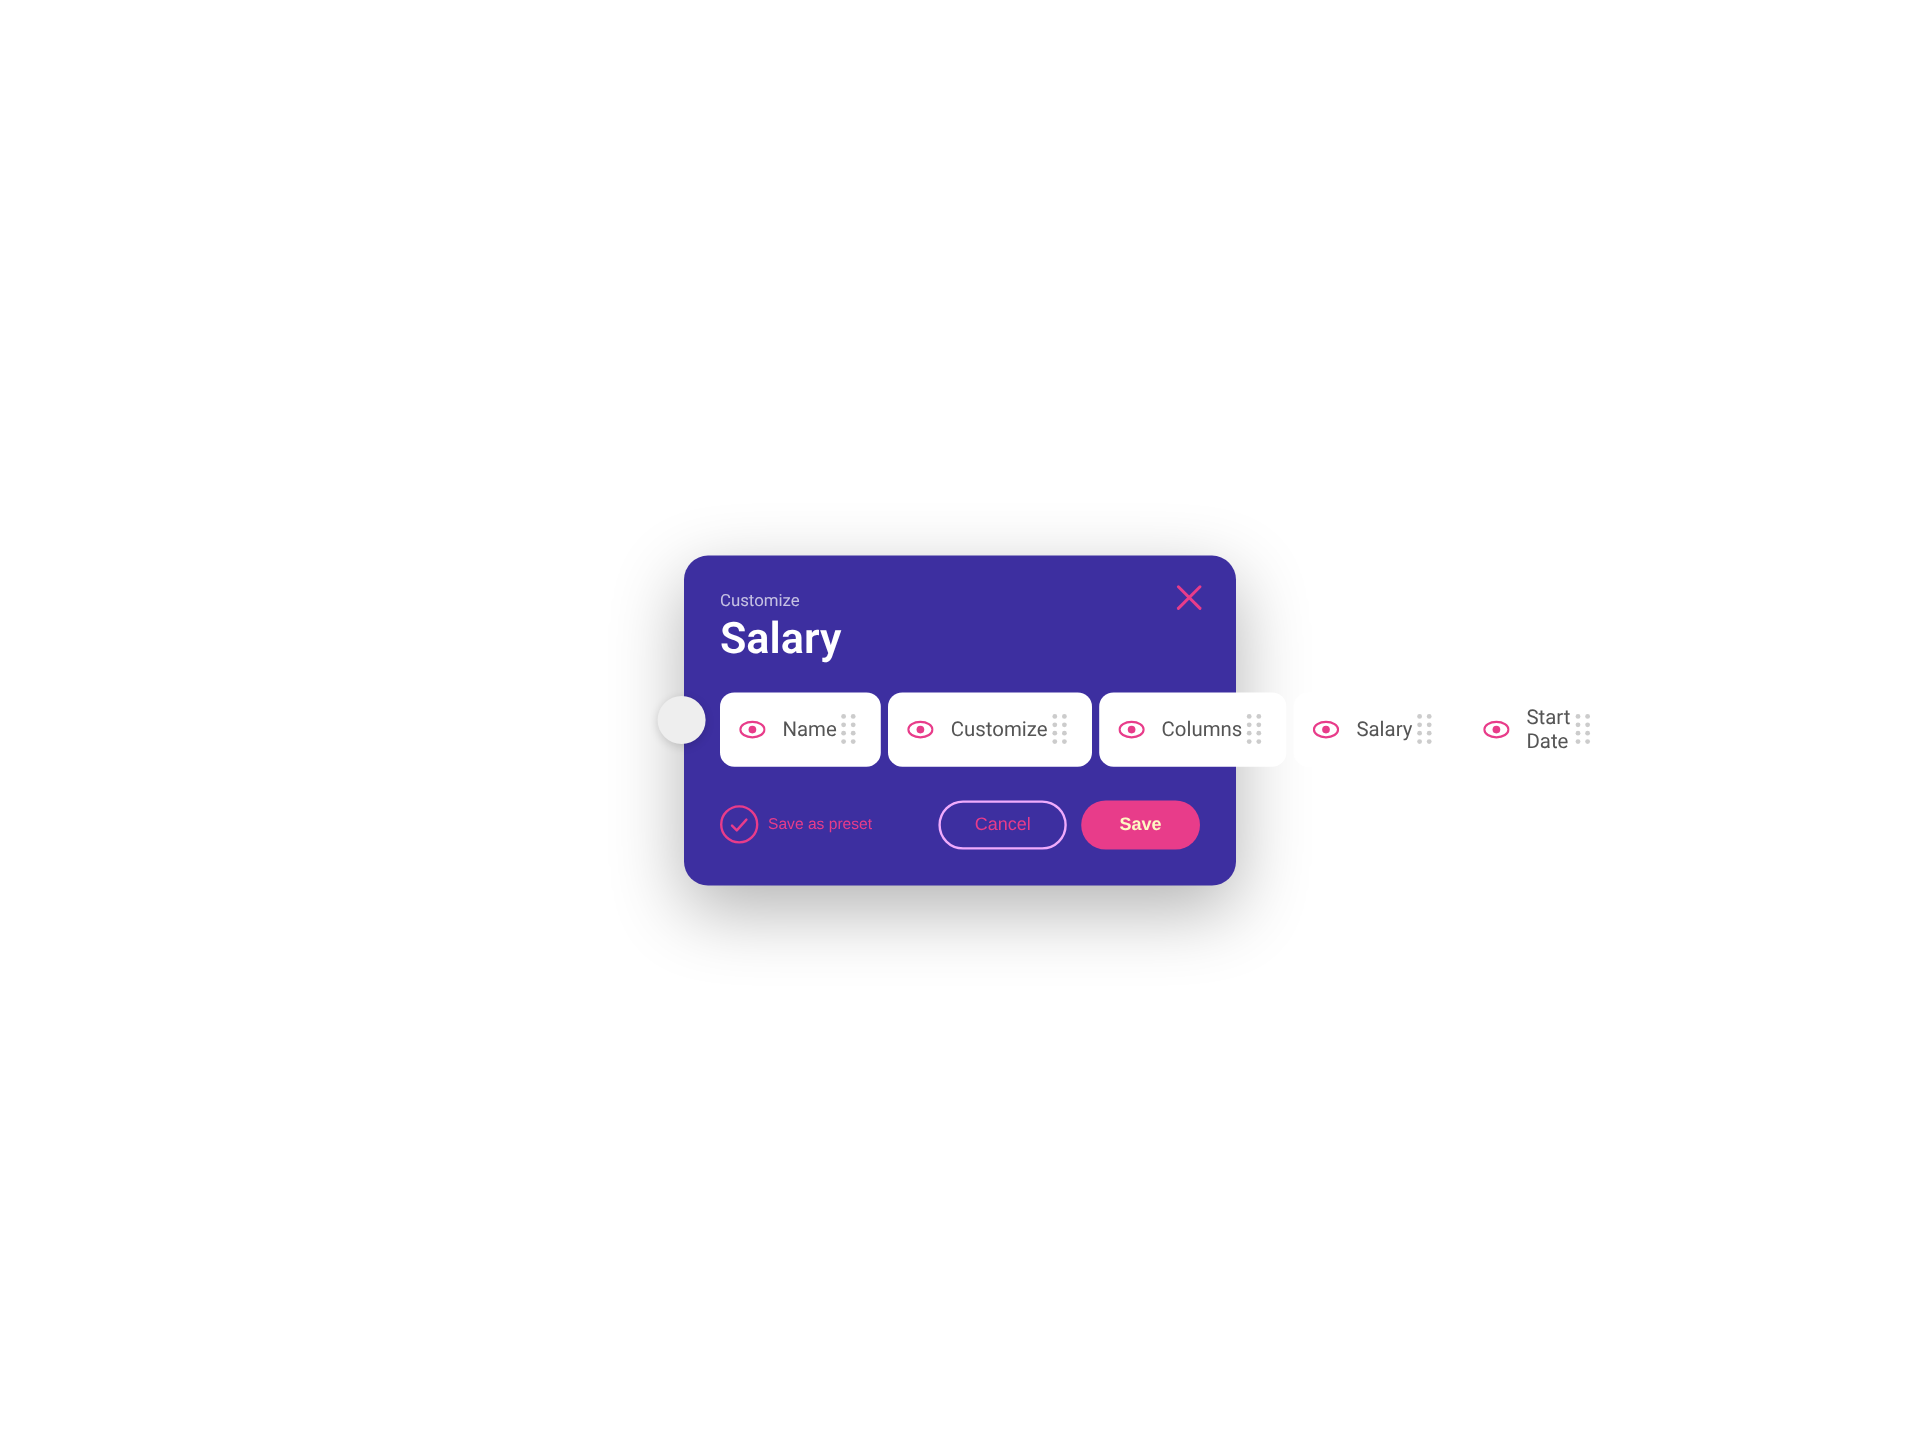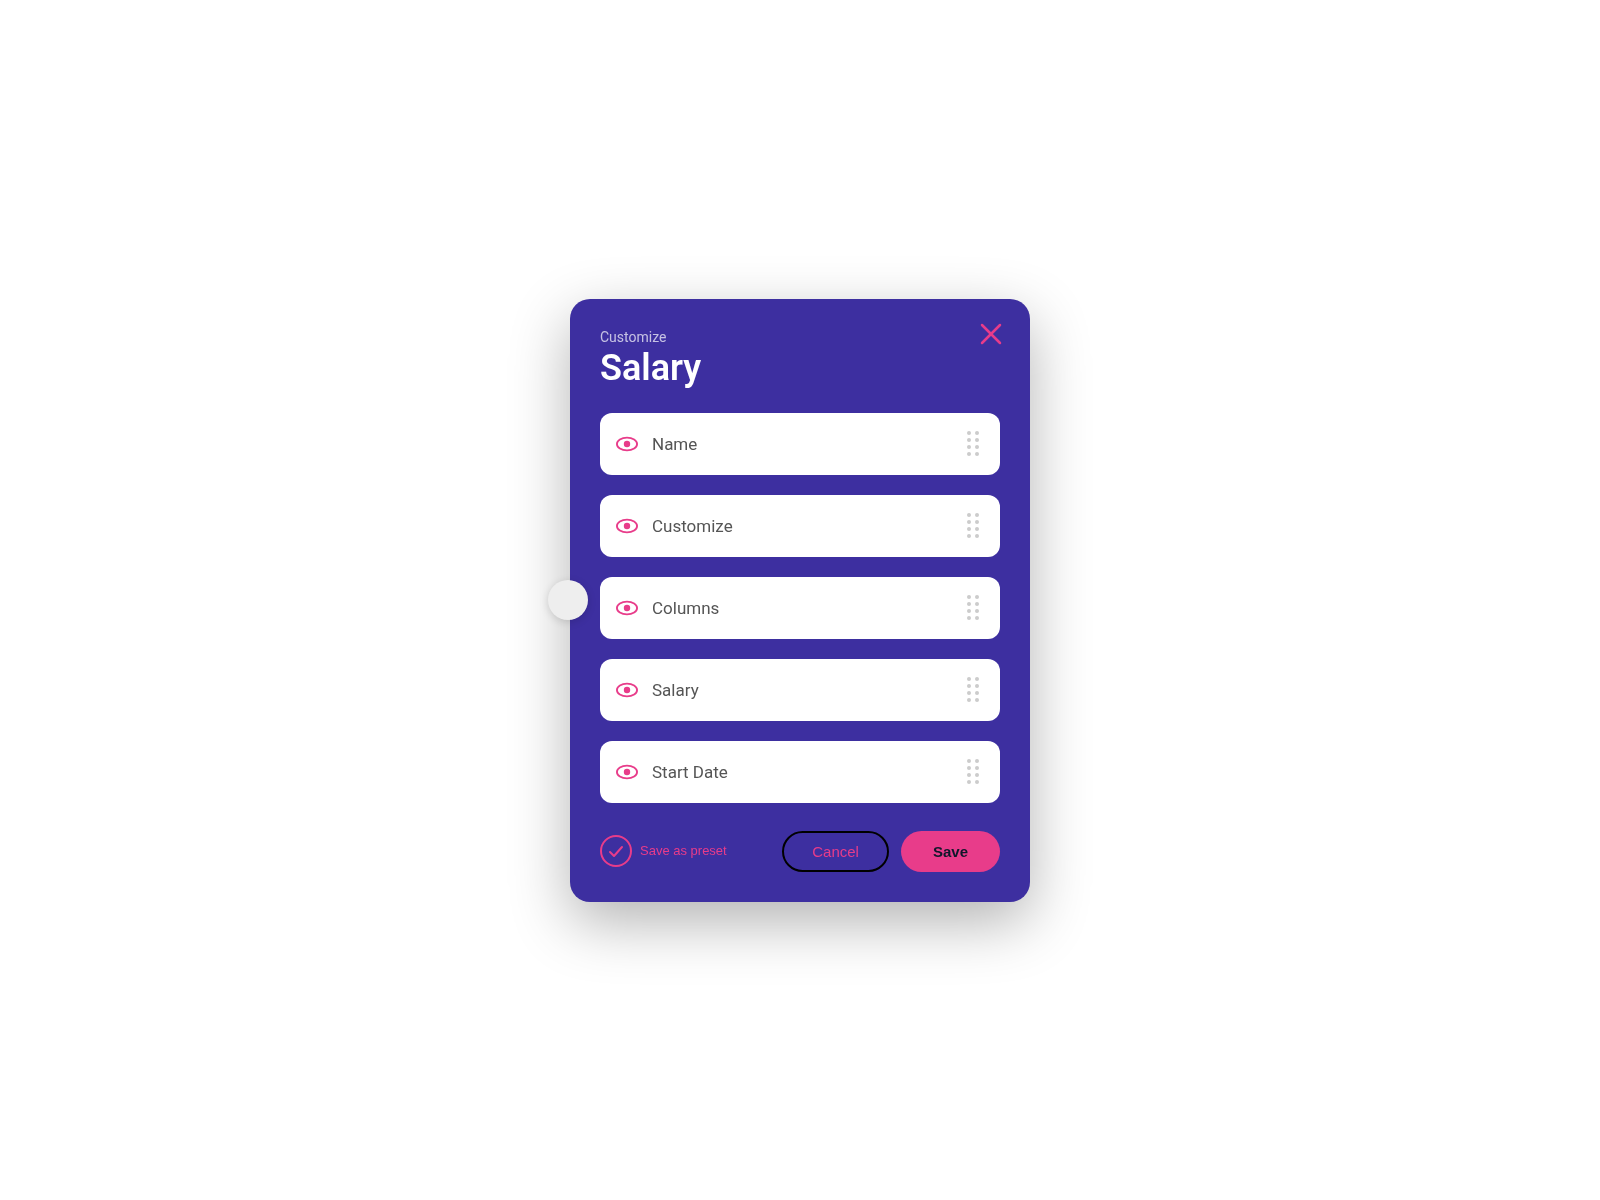--- a/index.html
+++ b/index.html
@@ -54,22 +54,22 @@
 
     .modal-title {
       color: #fff;
       font-size: 36px;
       font-weight: 600;
       margin-bottom: 24px;
     }
 
     .columns-list {
       display: flex;
-      flex-direction: column;
-      gap: 20px;
+      flex-direction: row;
+      gap: 6px;
       margin-bottom: 28px;
     }
 
     .column-item {
       background: #fff;
       border-radius: 12px;
       padding: 0 16px;
       height: 62px;
       display: flex;
       align-items: center;
@@ -157,34 +157,34 @@
     }
 
     .footer-buttons {
       display: flex;
       gap: 12px;
       align-items: center;
     }
 
     .cancel-btn {
       background: none;
-      border: 2px solid #000000;
+      border: 2px solid #f0abfc;
       border-radius: 30px;
       color: #e83c8a;
       font-size: 15px;
       font-weight: 500;
       padding: 10px 28px;
       cursor: pointer;
     }
 
     .save-btn {
       background: #e83c8a;
       border: none;
       border-radius: 30px;
-      color: #0f172a;
+      color: #fef9c3;
       font-size: 15px;
       font-weight: 600;
       padding: 12px 32px;
       cursor: pointer;
     }
 
     
     .side-toggle {
       position: absolute;
       left: -22px;

